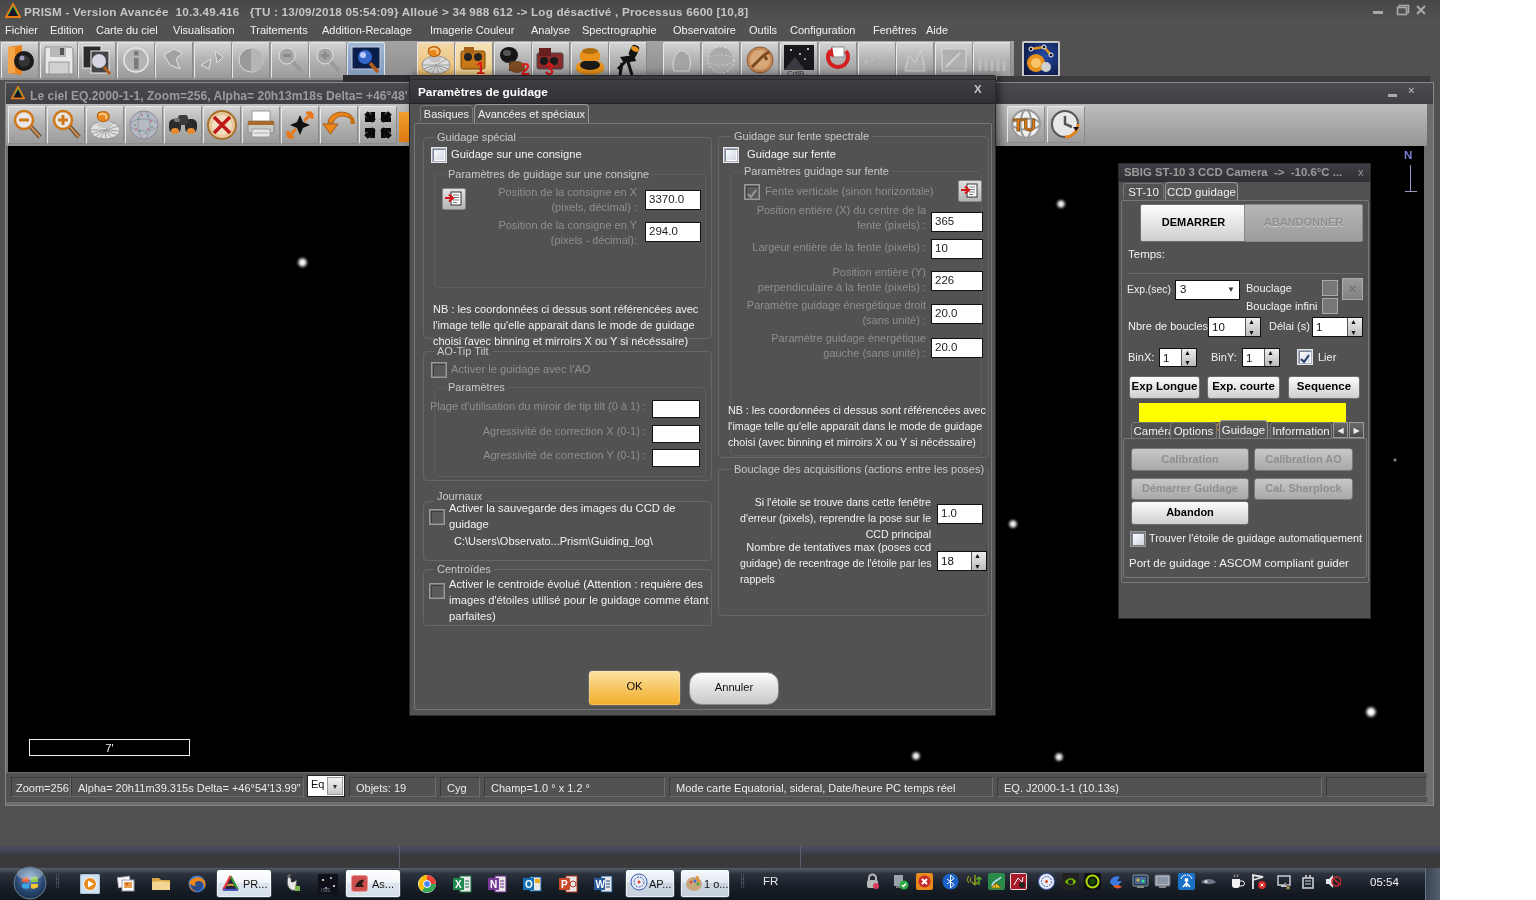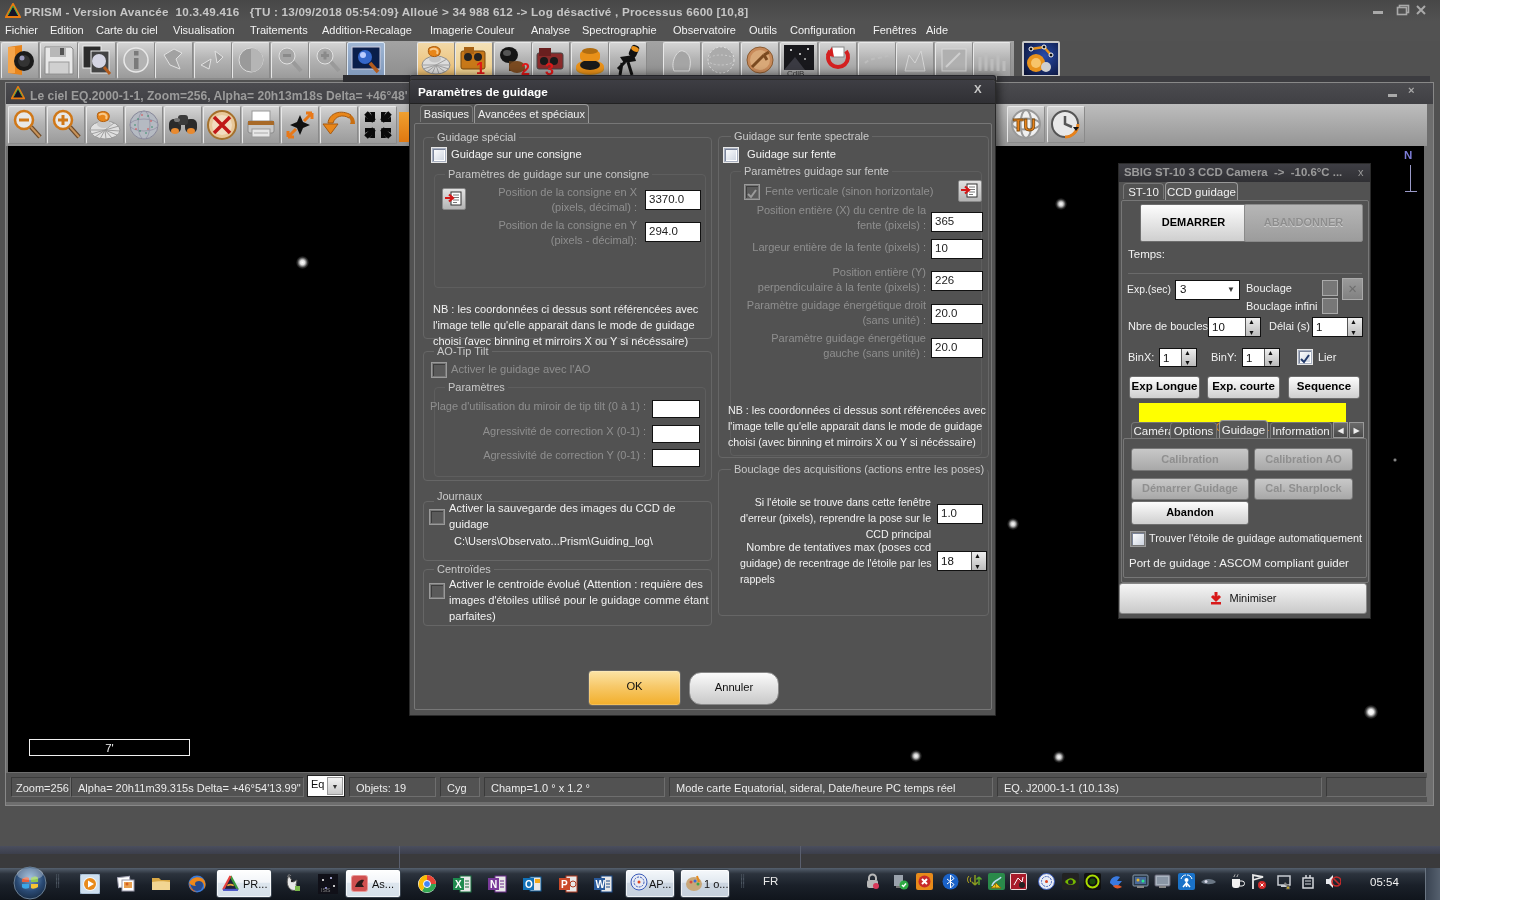--- a/index.html
+++ b/index.html
@@ -514,24 +514,20 @@
 <div class="ab" style="left:230px;top:258px;width:15px;height:16px;background:linear-gradient(#6a6a6a,#4a4a4a);border:1px solid #999;color:#eee;font-size:8px;text-align:center;padding-top:3px">▶</div>
 <div class="ab" style="left:4px;top:274px;width:244px;height:140px;border:1px solid #777;border-radius:2px"></div>
 <div class="btn d" style="left:12px;top:284px;width:118px;height:23px;font-size:11px;padding-top:4px">Calibration</div>
 <div class="btn d" style="left:135px;top:284px;width:99px;height:23px;font-size:11px;padding-top:4px">Calibration AO</div>
 <div class="btn d" style="left:12px;top:314px;width:118px;height:22px;font-size:11px;padding-top:3px">Démarrer Guidage</div>
 <div class="btn d" style="left:135px;top:314px;width:99px;height:22px;font-size:11px;padding-top:3px">Cal. Sharplock</div>
 <div class="btn" style="left:12px;top:337px;width:118px;height:24px;font-size:11px;padding-top:4px">Abandon</div>
 <div class="cbd" style="left:12px;top:368px;background:linear-gradient(135deg,#fff,#cdd4e0);box-shadow:inset 1px 1px 0 #7b8499"></div>
 <div class="lbl" style="left:30px;top:368px;font-size:10.8px">Trouver l'étoile de guidage automatiquement</div>
 <div class="lbl" style="left:10px;top:393px;font-size:11.5px">Port de guidage : ASCOM compliant guider</div>
-<div class="ab" style="left:0px;top:419px;width:248px;height:31px;background:linear-gradient(#f6f6f6,#e2e2e2 45%,#cacaca);border:1px solid #888;border-radius:3px;color:#111;font-size:11px;text-align:center;padding-top:7px"><svg style="vertical-align:-3px;margin-right:6px" width="14" height="14" viewBox="0 0 14 14">
-        <path d="M7 1 L7 8 M3 5 L7 9 L11 5" stroke="#d81818" stroke-width="3" fill="none"></path>
-        <rect x="2" y="11" width="10" height="2.5" fill="#d81818"></rect>
-      </svg>Minimiser</div>
 </div>
 
 <div class="ab" style="left:399px;top:112px;width:10px;height:30px;background:linear-gradient(#f0a030,#e07810)"></div>
 
 <div class="ab" style="left:0;top:846px;width:1440px;height:8px;background:linear-gradient(#4a4e5e,#3c3f4c)"></div>
 <div class="ab" style="left:0;top:854px;width:1440px;height:14px;background:#3a3a3c"></div>
 <div class="ab" style="left:399px;top:846px;width:1px;height:22px;background:#5a5f6e"></div>
 <div class="ab" style="left:800px;top:846px;width:1px;height:22px;background:#5a5f6e"></div>
 <div class="ab" style="left:0;top:868px;width:1440px;height:32px;background:linear-gradient(#55606e,#2c333d 18%,#1a2029 55%,#10151c)"></div>
 <div id="taskbar" class="ab" style="left:0;top:868px;width:1440px;height:32px">

